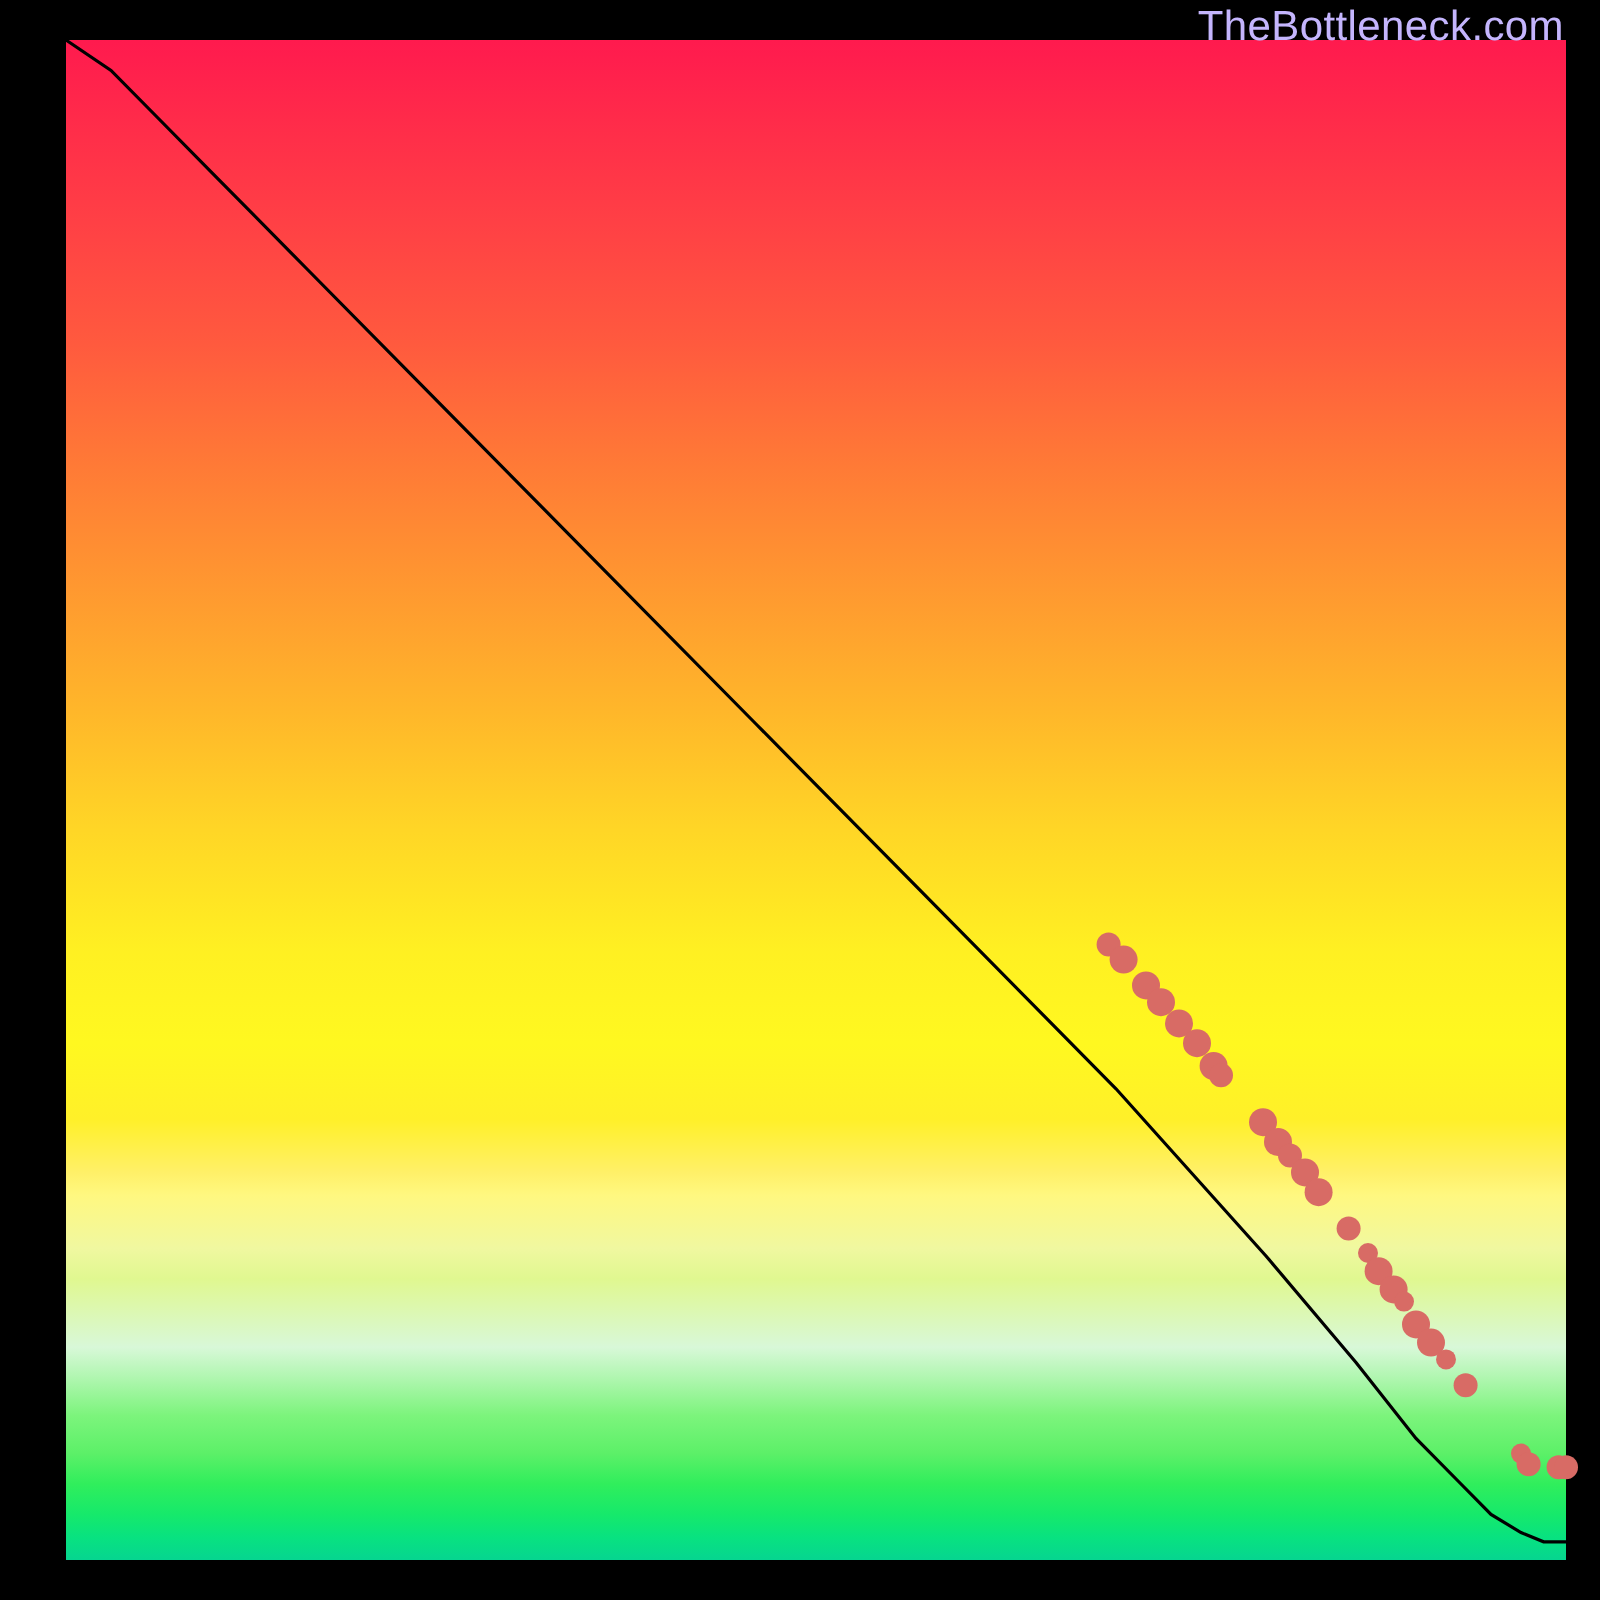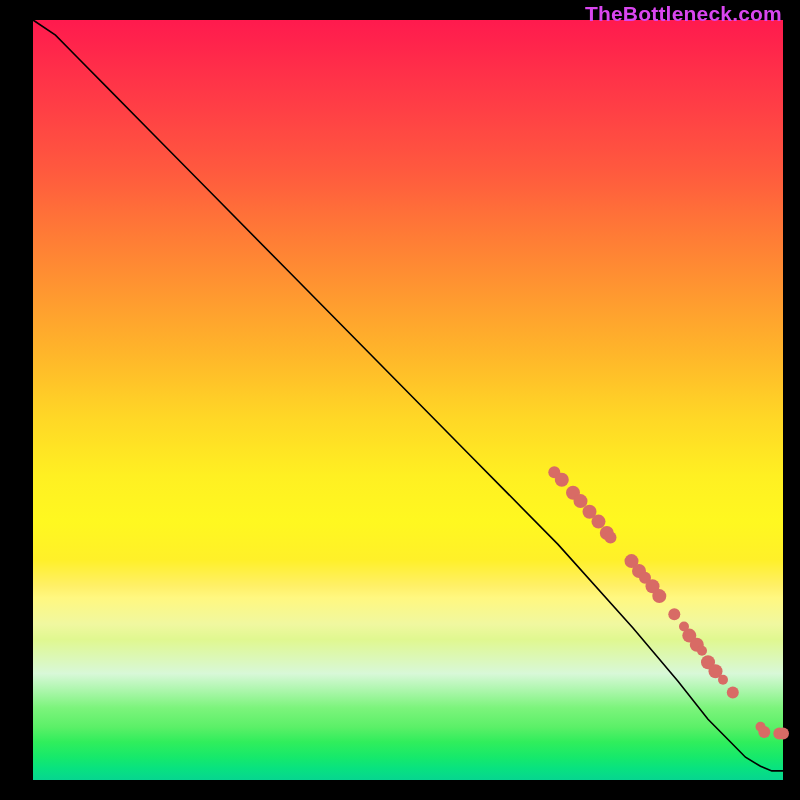--- a/index.html
+++ b/index.html
@@ -46,22 +46,22 @@
       #08e280 98.5%,
       #06d590 100%
     );
   }
   .watermark {
     position: absolute;
     top: 2px;
     right: 18px;
     font-family: Arial, Helvetica, sans-serif;
     font-size: 21px;
-    font-weight: 700;
-    color: #d946ef;
+    font-weight: 400;
+    color: #c4b5fd;
     letter-spacing: 0.2px;
   }
   svg.overlay {
     position: absolute;
     left: 0;
     top: 0;
     width: 800px;
     height: 800px;
     pointer-events: none;
   }

